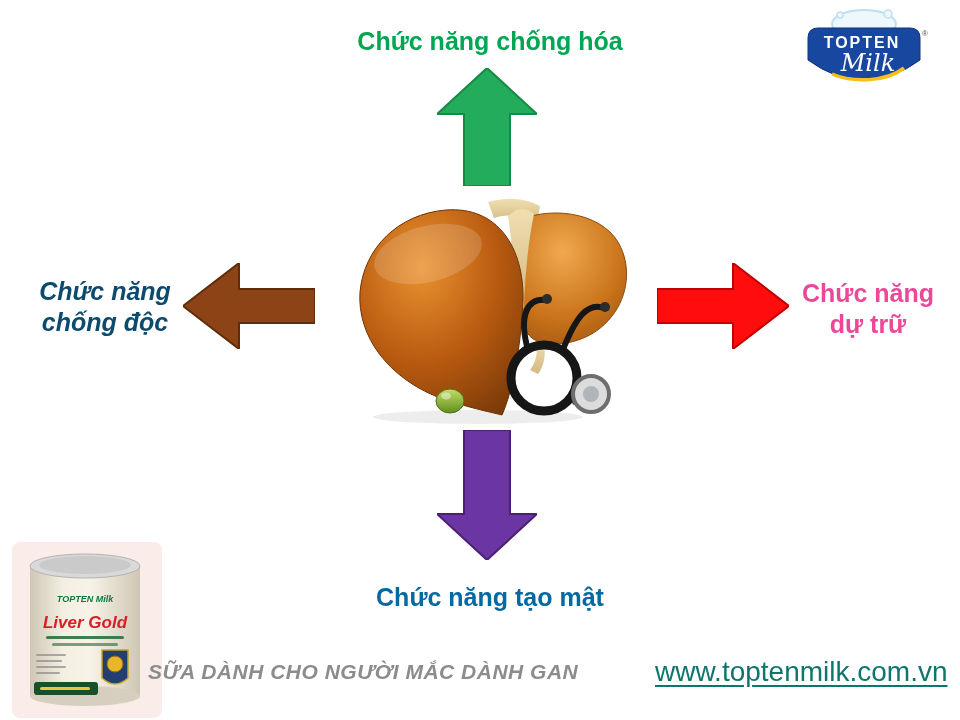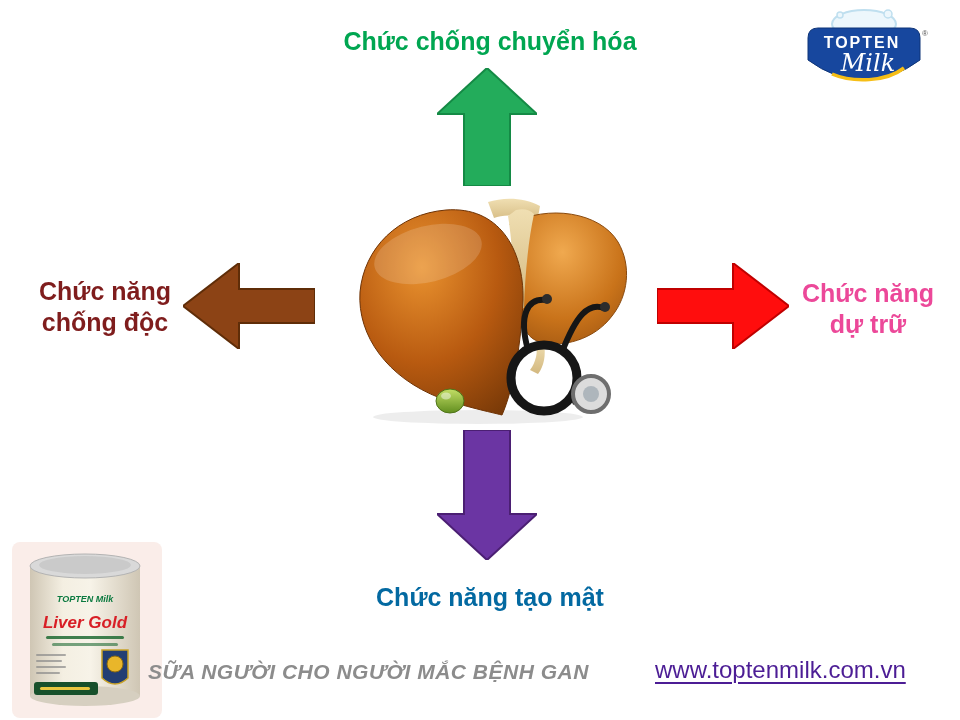--- a/index.html
+++ b/index.html
@@ -1,41 +1,41 @@
 <!DOCTYPE html>
 <html><head>
 <meta charset="utf-8">
 <style>
   html,body{margin:0;padding:0;background:#fff;}
   .stage{position:relative;width:960px;height:720px;background:#FFFFFF;overflow:hidden;
          font-family:"Liberation Sans",sans-serif;}
   .fn-label{position:absolute;font-weight:bold;font-size:25px;text-align:center;line-height:1.22;}
   .fn-top{left:320px;top:26px;width:340px;color:#00A651;}
-  .fn-left{left:20px;top:276px;width:170px;color:#7f1d1d;}
+  .fn-left{left:20px;top:276px;width:170px;color:#0c4a6e;font-style:italic;}
   .fn-right{left:793px;top:278px;width:150px;color:#ec4899;}
   .fn-bottom{left:320px;top:582px;width:340px;color:#0369a1;}
   .arrow{position:absolute;display:block;}
   .arrow-up{left:437px;top:68px;width:100px;height:118px;}
   .arrow-left{left:183px;top:263px;width:132px;height:86px;}
   .arrow-right{left:657px;top:263px;width:132px;height:86px;}
   .arrow-down{left:437px;top:430px;width:100px;height:130px;}
   .liver{position:absolute;left:348px;top:196px;width:292px;height:230px;}
   .logo{position:absolute;left:798px;top:6px;width:134px;height:88px;}
   .can{position:absolute;left:12px;top:540px;width:150px;height:178px;}
   .tagline{position:absolute;left:148px;top:660px;width:450px;color:#8C8C8C;
            font-weight:bold;font-style:italic;font-size:21px;letter-spacing:0.5px;}
-  .website{position:absolute;left:655px;top:656px;font-size:24px;color:#4c1d95;
+  .website{position:absolute;left:655px;top:656px;font-size:28px;color:#0f766e;
            text-decoration:underline;text-underline-offset:4px;cursor:pointer;}
 </style>
 </head>
 <body>
 
 <div class="stage">
 
-  <div class="fn-label fn-top">Chức chống chuyển hóa</div>
+  <div class="fn-label fn-top">Chức năng chống hóa</div>
   <div class="fn-label fn-left">Chức năng chống độc</div>
   <div class="fn-label fn-right">Chức năng dự trữ</div>
   <div class="fn-label fn-bottom">Chức năng tạo mật</div>
 
   <svg class="arrow arrow-up" viewBox="0 0 100 118">
     <polygon points="50,0 100,46 73,46 73,118 27,118 27,46 0,46" stroke="#148A45" stroke-width="2" fill="#23AC5B"></polygon>
   </svg>
   <svg class="arrow arrow-left" viewBox="0 0 132 86">
     <polygon points="0,43 56,0 56,26 132,26 132,60 56,60 56,86" stroke="#5F2D08" stroke-width="2" fill="#8C4315"></polygon>
   </svg>
@@ -136,16 +136,16 @@
     <g>
       <path d="M90,110 L116,110 L116,138 Q103,150 90,138 Z" fill="#233E73" stroke="#C9A227" stroke-width="1.5"></path>
       <circle cx="103" cy="124" r="8" fill="#E9B62A" stroke="#8A6A12" stroke-width="1"></circle>
     </g>
     <g>
       <rect x="22" y="142" width="64" height="13" rx="3" fill="#17502B"></rect>
       <rect x="28" y="147" width="50" height="3" rx="1.5" fill="#E9C63F"></rect>
     </g>
   </svg>
 
-  <div class="tagline">SỮA NGƯỜI CHO NGƯỜI MẮC BỆNH GAN</div>
+  <div class="tagline">SỮA DÀNH CHO NGƯỜI MẮC DÀNH GAN</div>
   <a class="website">www.toptenmilk.com.vn</a>
 
 </div>
 
 </body></html>

